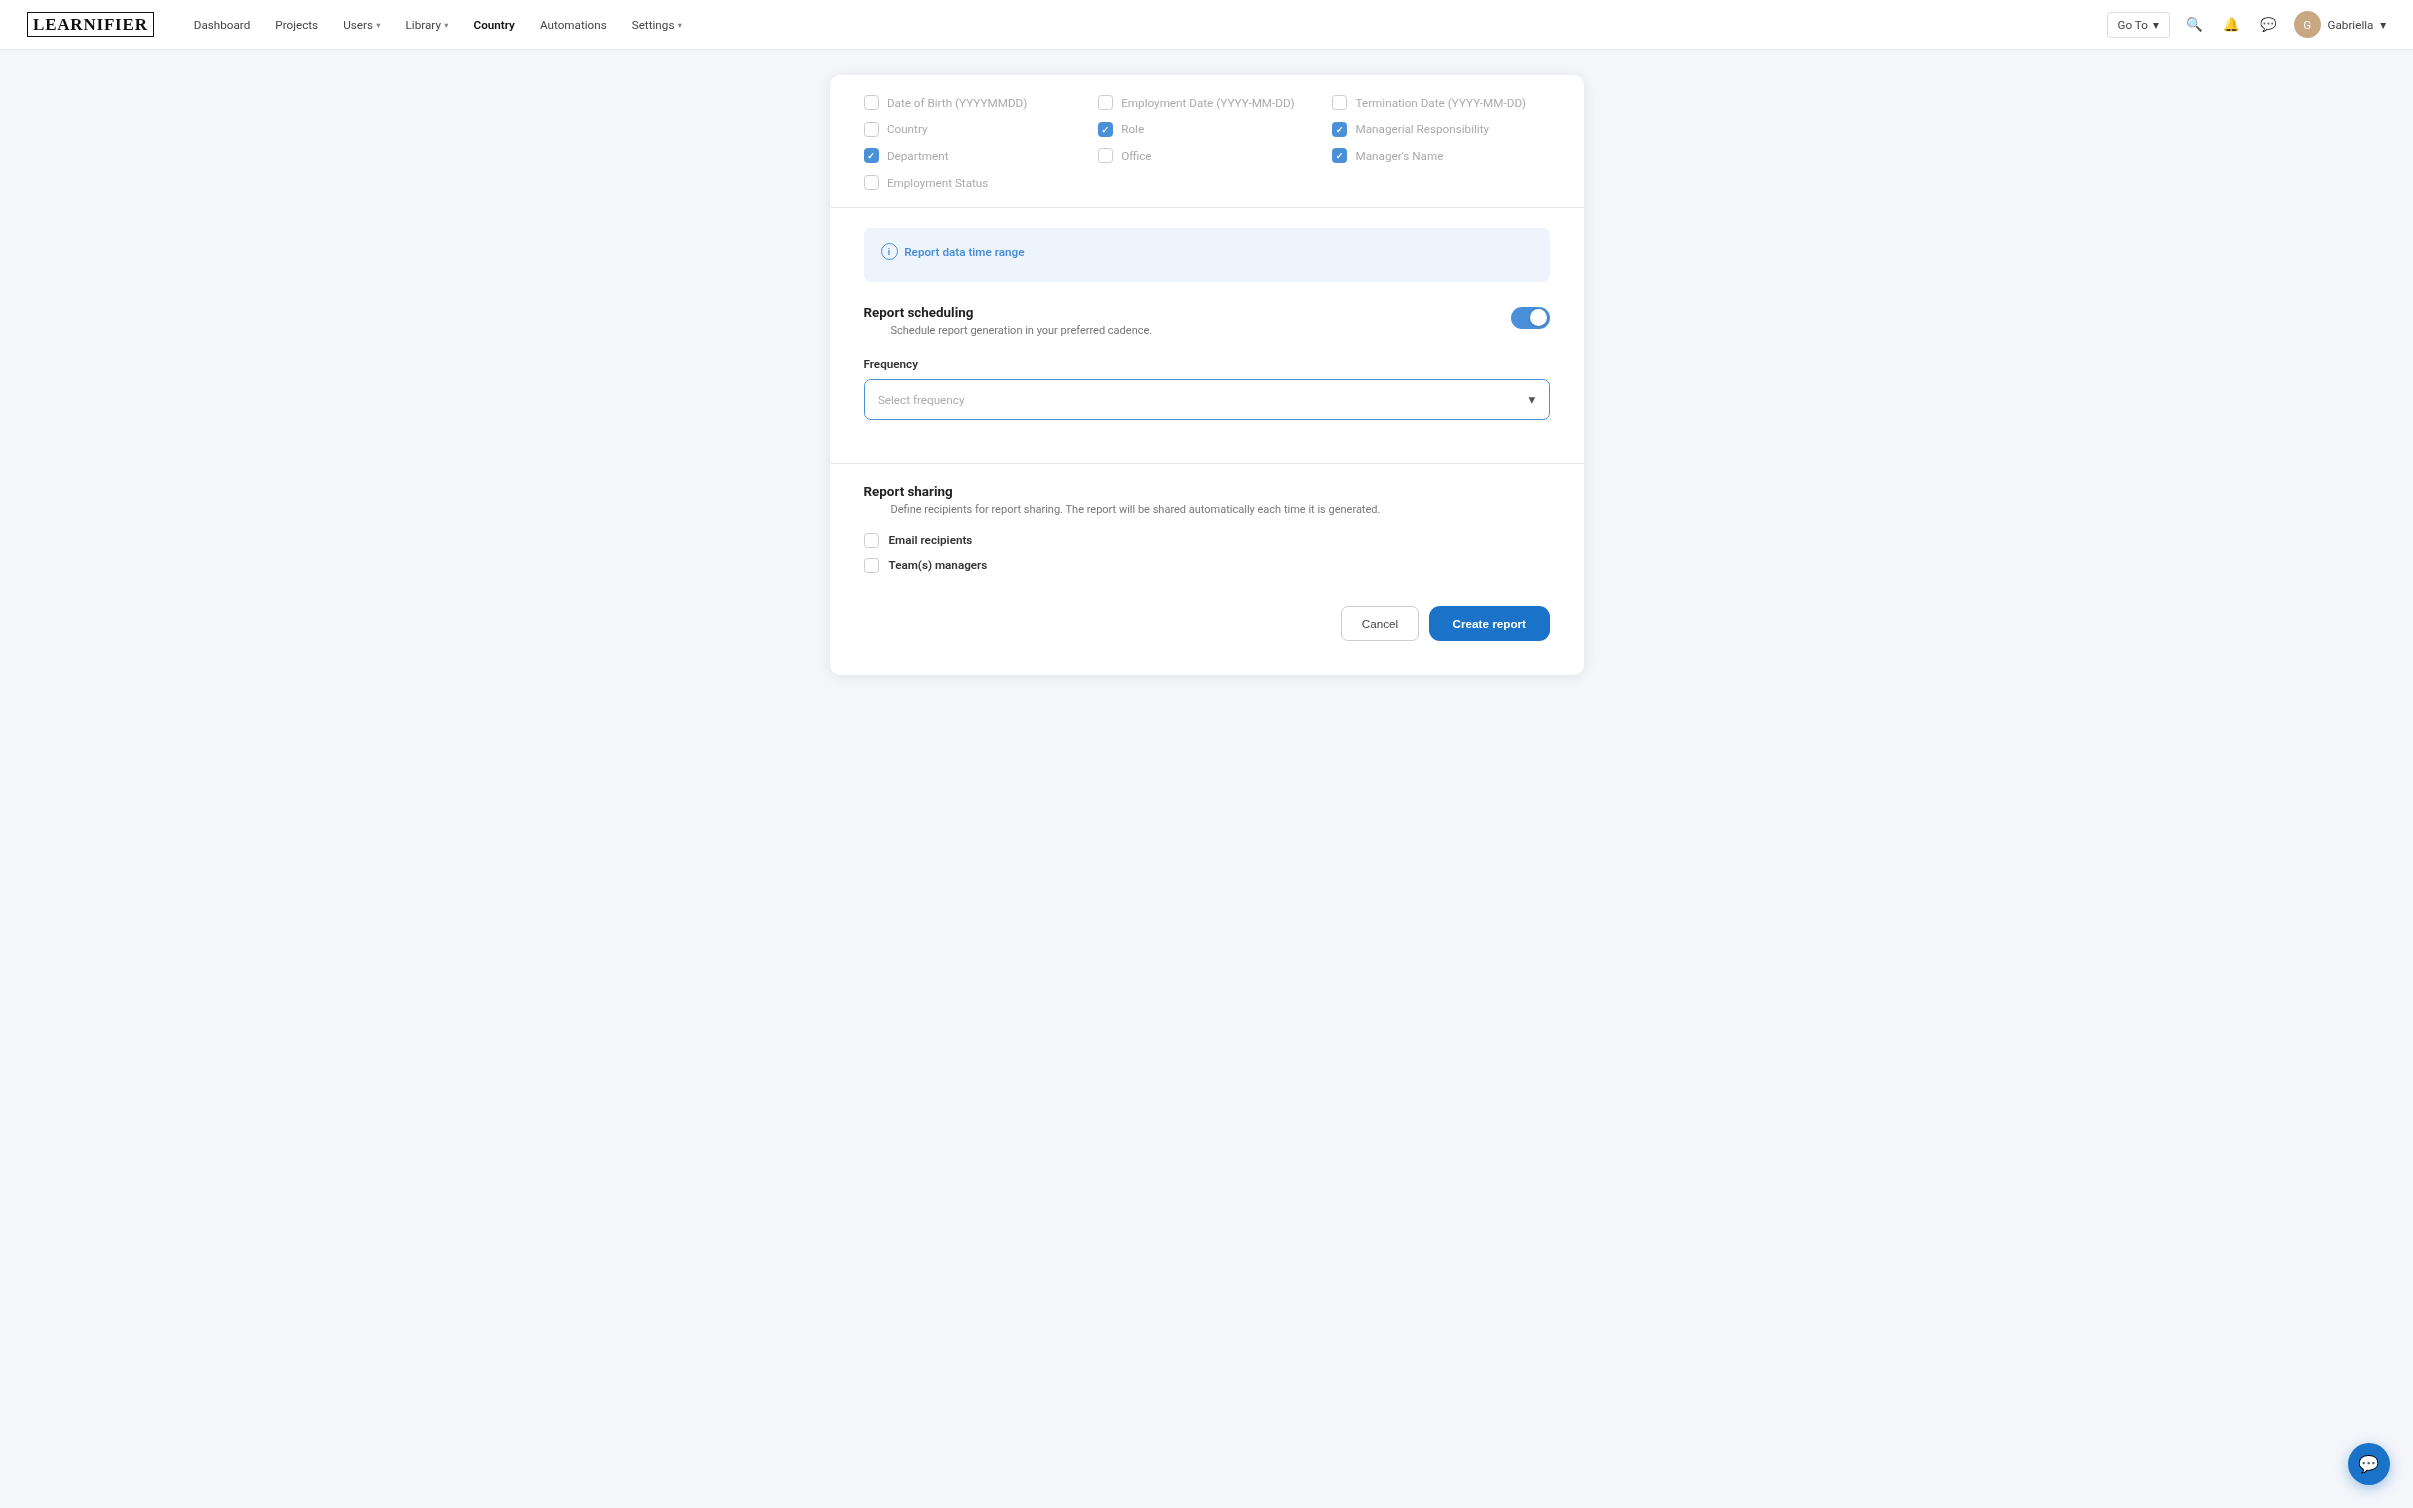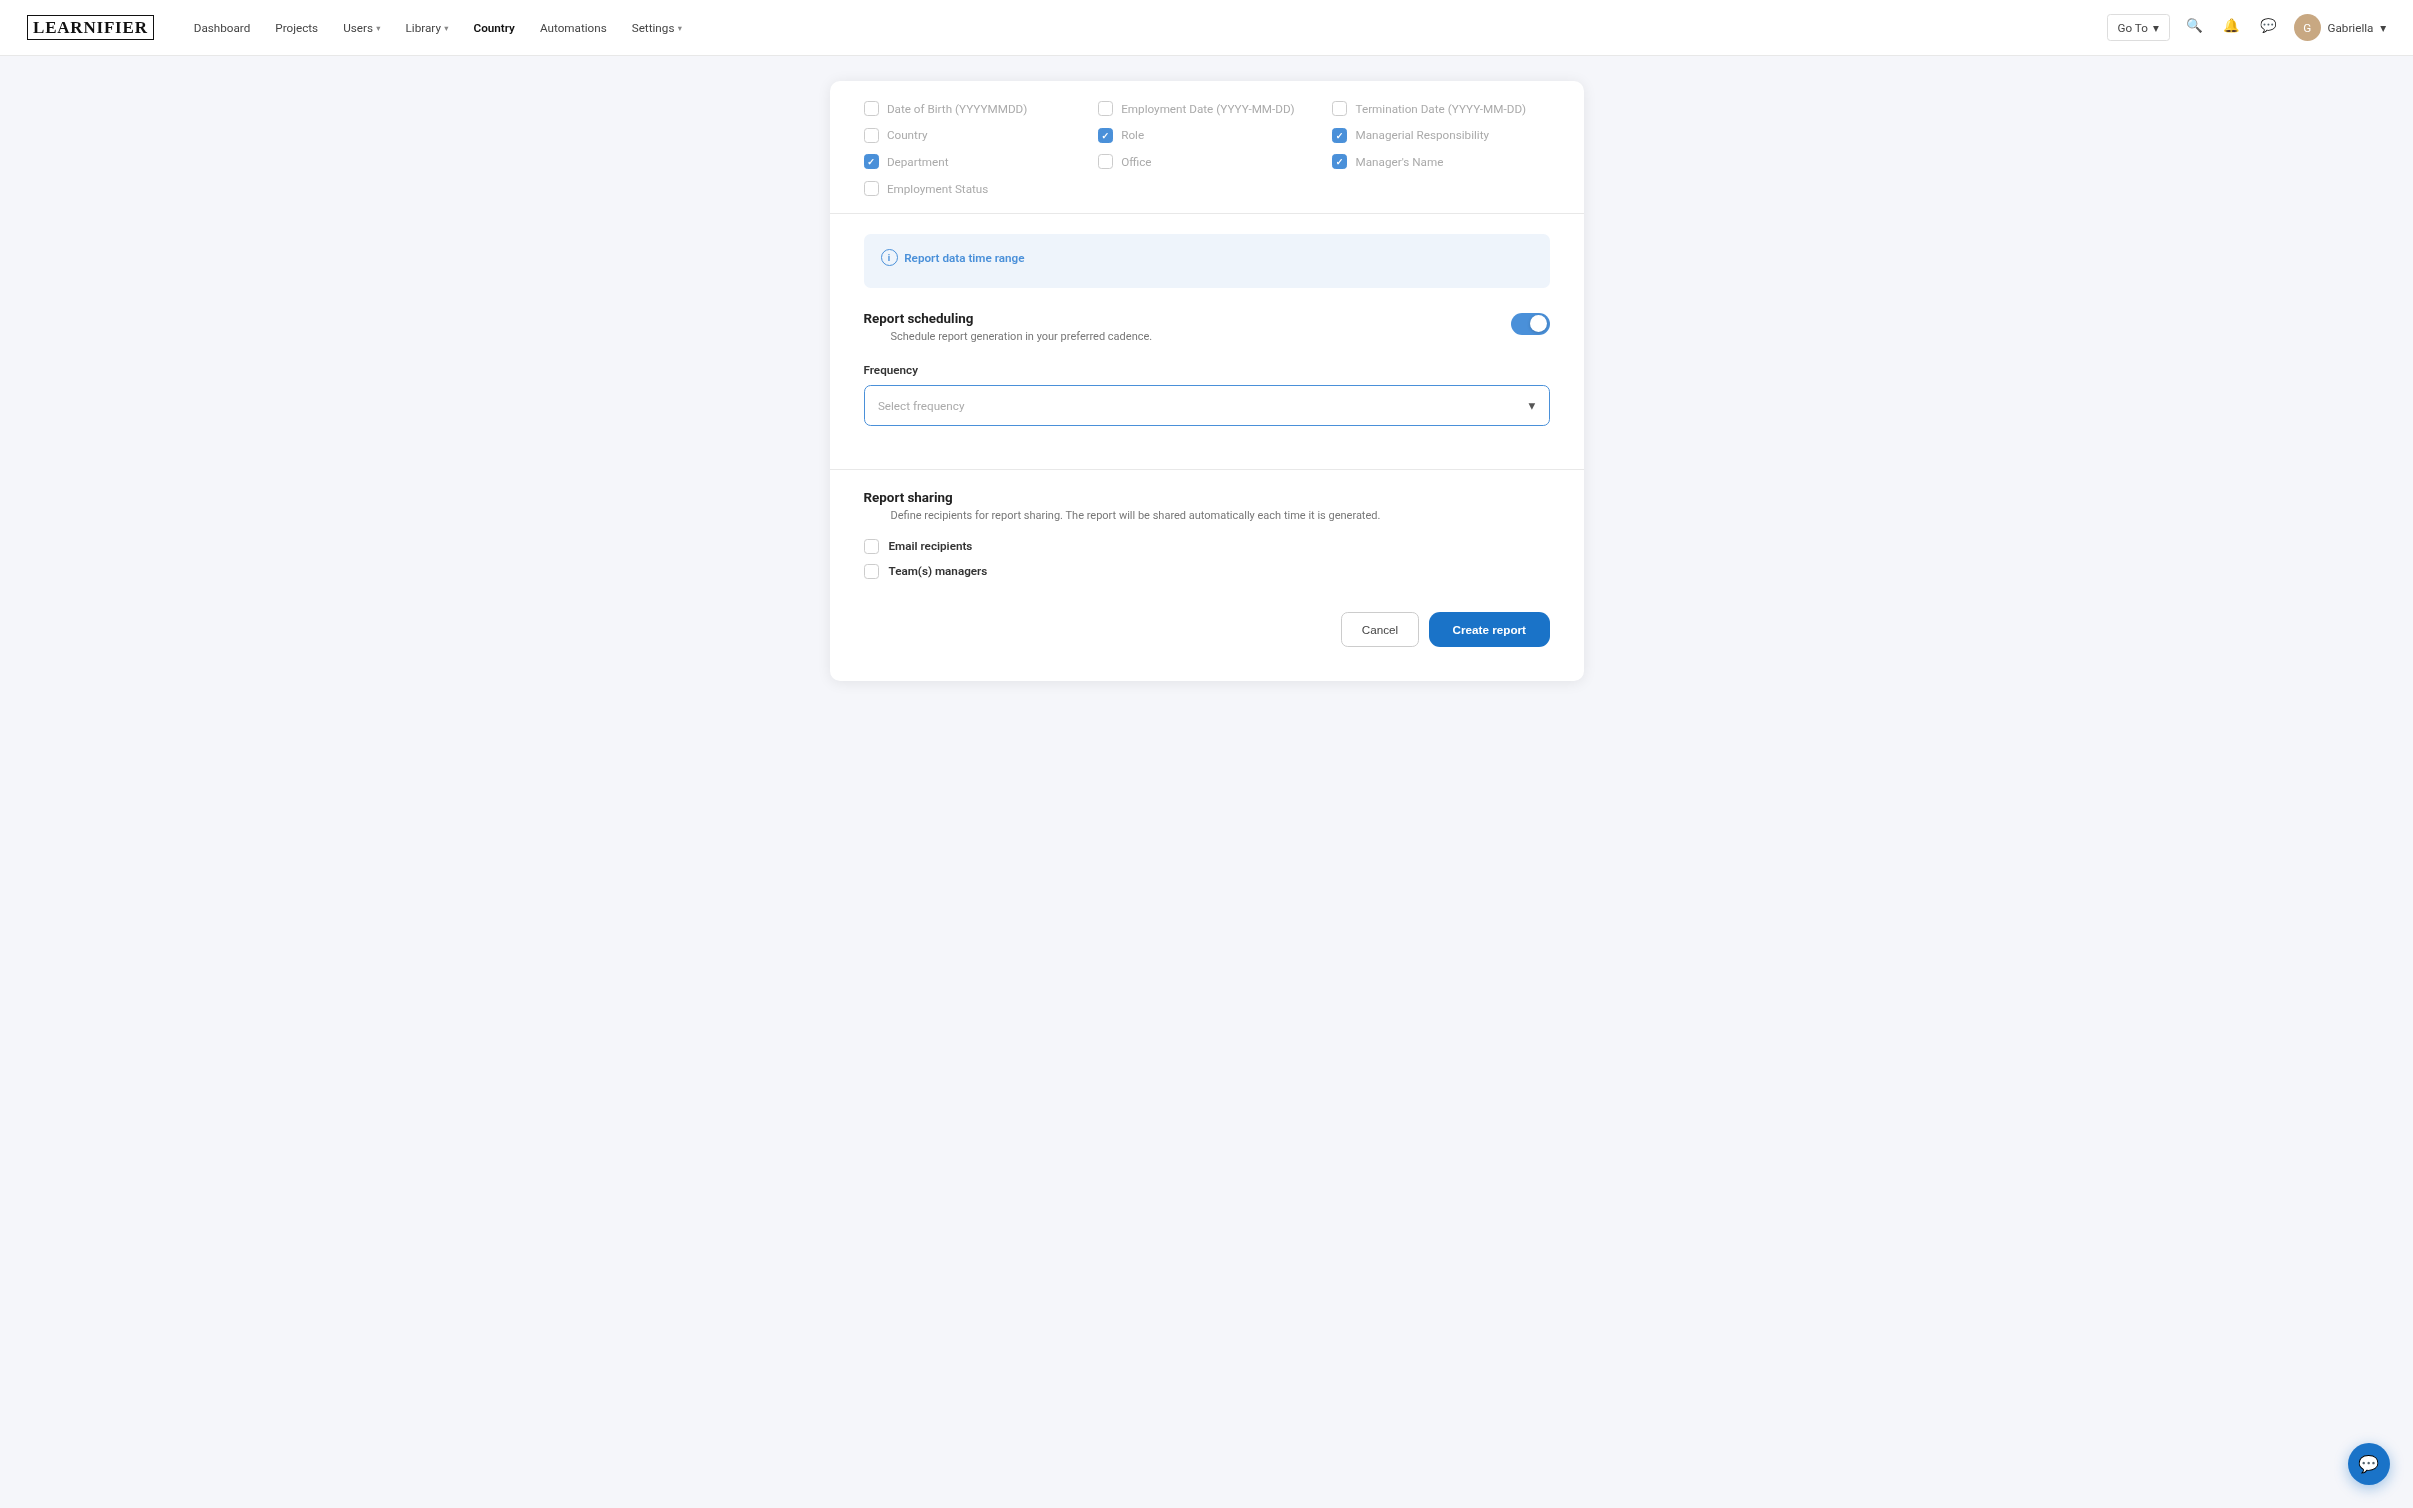--- a/index.html
+++ b/index.html
@@ -9,21 +9,21 @@
       min-height: 100vh;
     }
 
     
     .navbar {
       background: #fff;
       border-bottom: 0.8px solid #e8e8e8;
       display: flex;
       align-items: center;
       padding: 0 27px;
-      height: 56px;
+      height: 50px;
       position: sticky;
       top: 0;
       z-index: 100;
     }
     .navbar-logo {
       font-weight: 900;
       font-size: 17px;
       color: #111;
       margin-right: 30px;
       font-family: Georgia, serif;
@@ -47,20 +47,21 @@
       display: flex;
       align-items: center;
       gap: 3.4px;
       white-space: nowrap;
     }
     .nav-link.active { color: #111; font-weight: 600; }
     .nav-link .chevron { font-size: 8.4px; color: #888; }
 
     .nav-right {
       display: flex;
+      align-items: center;
       gap: 13.4px;
     }
     .go-to-btn {
       display: flex;
       align-items: center;
       gap: 5px;
       font-size: 11.7px;
       color: #444;
       cursor: pointer;
       padding: 5px 10px;

